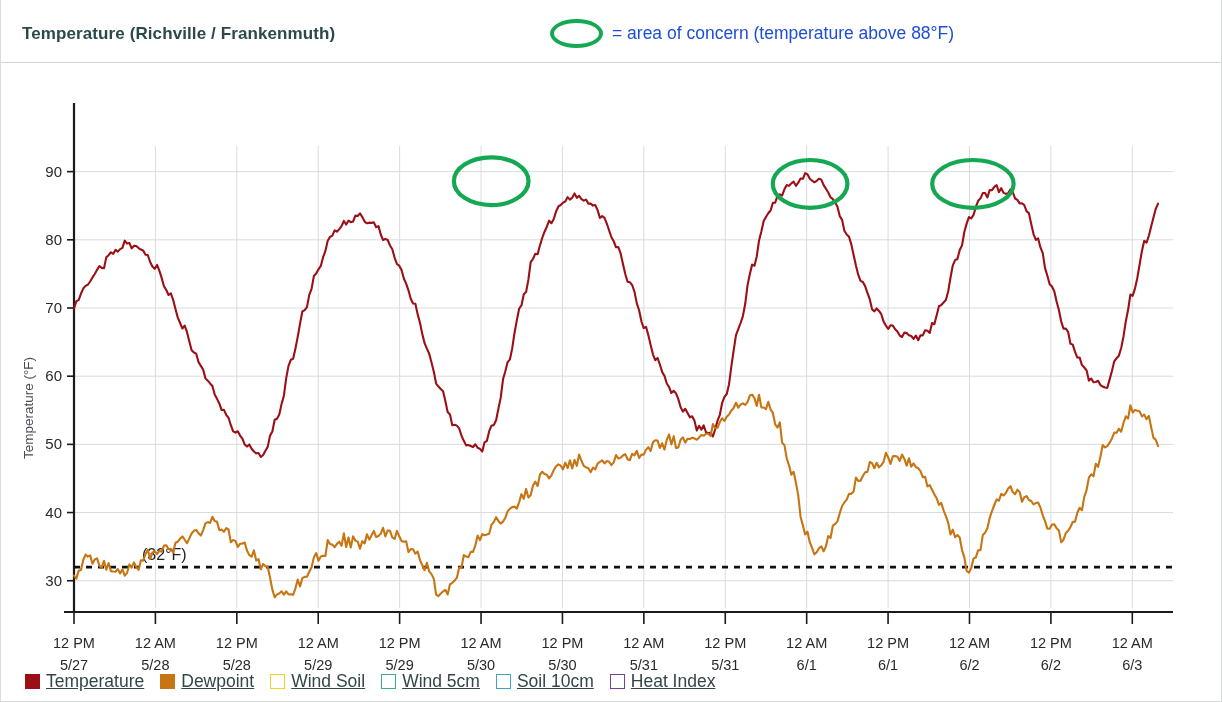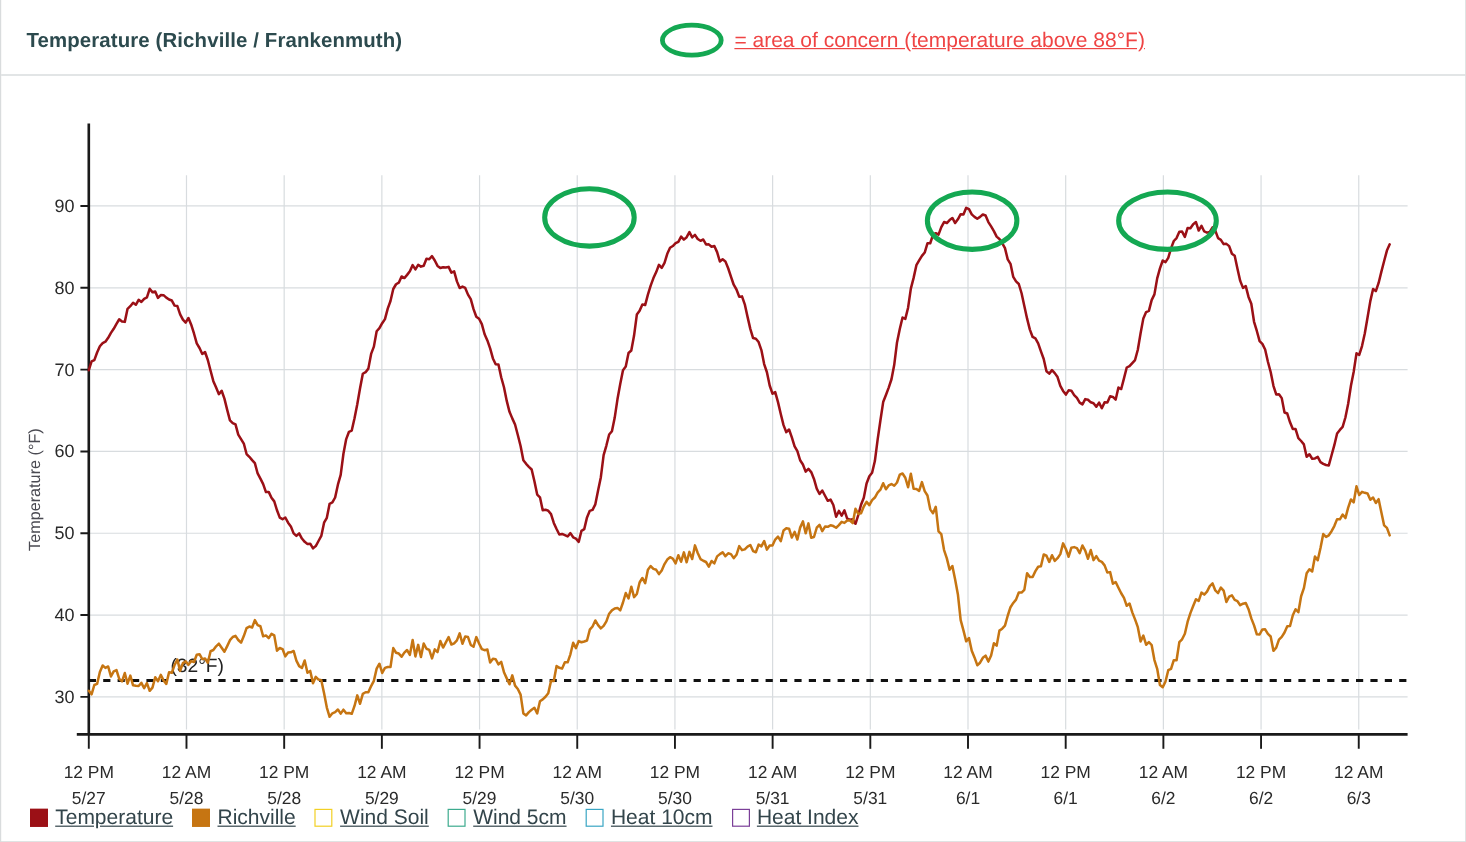--- a/index.html
+++ b/index.html
@@ -43,23 +43,22 @@
   }
   #concern-key .ring{
     display:block;
     width:53px;height:29px;
     border:4px solid #14a852;
     border-radius:50%;
     box-sizing:border-box;
   }
   #concern-key .key-text{
     font-size:17.5px;
-    color:#ef4444;
+    color:#1d4ed8;
     line-height:1;
-    text-decoration:underline;
   }
   
   #chart-wrap{
     position:relative;
     width:1222px;
     height:638px;
   }
   svg#chart{display:block;}
   .axis-line{stroke:#1a1a1a;stroke-width:2.2;}
   .grid-line{stroke:#d8dcdf;stroke-width:1;}
@@ -234,33 +233,33 @@
     </svg>
   </div>
 
   <div id="legend">
       <div class="legend-item">
         <span class="legend-swatch" style="border: 1.6px solid rgb(155, 16, 22); background: rgb(155, 16, 22);"></span>
         <span class="legend-label">Temperature</span>
       </div>
       <div class="legend-item">
         <span class="legend-swatch" style="border: 1.6px solid rgb(198, 117, 18); background: rgb(198, 117, 18);"></span>
-        <span class="legend-label">Richville</span>
+        <span class="legend-label">Dewpoint</span>
       </div>
       <div class="legend-item">
         <span class="legend-swatch" style="border: 1.6px solid rgb(242, 208, 36); background: rgb(255, 255, 255);"></span>
         <span class="legend-label">Wind Soil</span>
       </div>
       <div class="legend-item">
         <span class="legend-swatch" style="border: 1.6px solid rgb(60, 171, 142); background: rgb(255, 255, 255);"></span>
         <span class="legend-label">Wind 5cm</span>
       </div>
       <div class="legend-item">
         <span class="legend-swatch" style="border: 1.6px solid rgb(58, 166, 196); background: rgb(255, 255, 255);"></span>
-        <span class="legend-label">Heat 10cm</span>
+        <span class="legend-label">Soil 10cm</span>
       </div>
       <div class="legend-item">
         <span class="legend-swatch" style="border: 1.6px solid rgb(123, 63, 152); background: rgb(255, 255, 255);"></span>
         <span class="legend-label">Heat Index</span>
       </div>
     </div>
 
 </div>
 
 </body></html>

